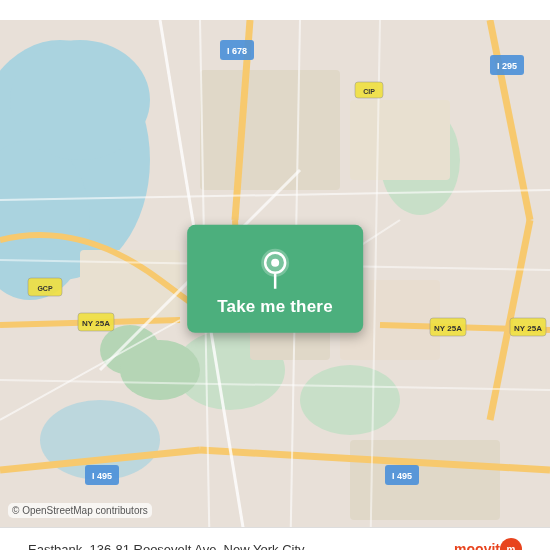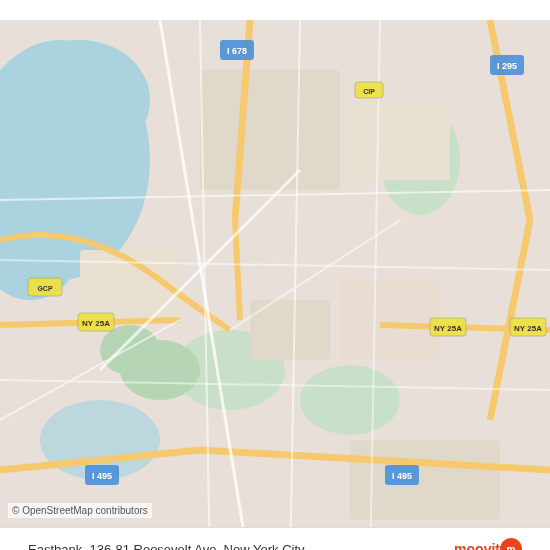--- a/index.html
+++ b/index.html
@@ -91,21 +91,21 @@
     }
 
     #copyright-text {
       position: absolute;
       bottom: 52px;
       left: 8px;
       font-size: 10px;
       color: #555;
       background: rgba(255,255,255,0.7);
       padding: 2px 4px;
-      border-radius: 0;
+      border-radius: 5px;
     }
 
     
     #map-svg {
       position: absolute;
       top: 0; left: 0;
       width: 100%; height: 100%;
     }
   </style>
 </head>
@@ -184,20 +184,29 @@
     <text x="45" y="271" text-anchor="middle" fill="#333" font-size="7" font-weight="bold">GCP</text>
 
     <rect x="355" y="62" width="28" height="16" rx="3" fill="#f0e040" opacity="0.9" stroke="#888" stroke-width="0.5"></rect>
     <text x="369" y="74" text-anchor="middle" fill="#333" font-size="7" font-weight="bold">CIP</text>
 
     <rect x="510" y="298" width="36" height="18" rx="3" fill="#f0e040" opacity="0.9" stroke="#888" stroke-width="0.5"></rect>
     <text x="528" y="311" text-anchor="middle" fill="#333" font-size="8" font-weight="bold">NY 25A</text>
 
   </svg>
 
+  <div id="action-card">
+    <svg id="pin-icon" viewBox="0 0 44 44" xmlns="http://www.w3.org/2000/svg">
+      <circle cx="22" cy="18" r="14" fill="white" opacity="0.25"></circle>
+      <circle cx="22" cy="18" r="10" fill="none" stroke="white" stroke-width="2.5"></circle>
+      <circle cx="22" cy="18" r="4" fill="white"></circle>
+      <path d="M22 30 L22 44" stroke="white" stroke-width="2.5" stroke-linecap="round"></path>
+    </svg>
+    <button id="take-me-there-btn">Take me there</button>
+  </div>
 
   <div id="copyright-text">© OpenStreetMap contributors</div>
 
   <div id="bottom-bar">
     <span id="address-text">Eastbank, 136-81 Roosevelt Ave, New York City</span>
     <div id="moovit-logo">
       <span id="moovit-logo-text">moovit</span>
       <div id="moovit-icon">
         <span>m</span>
       </div>

